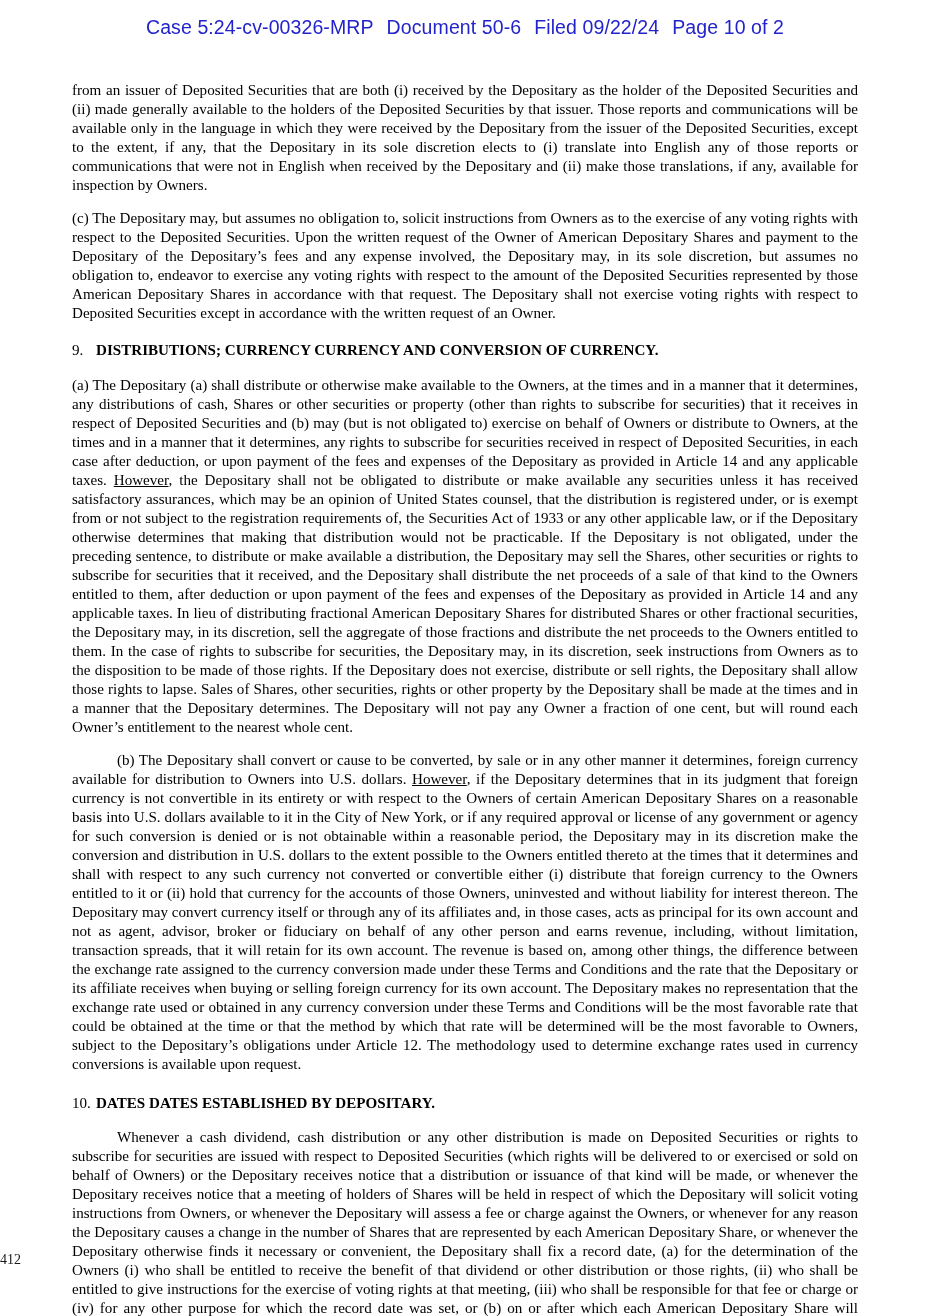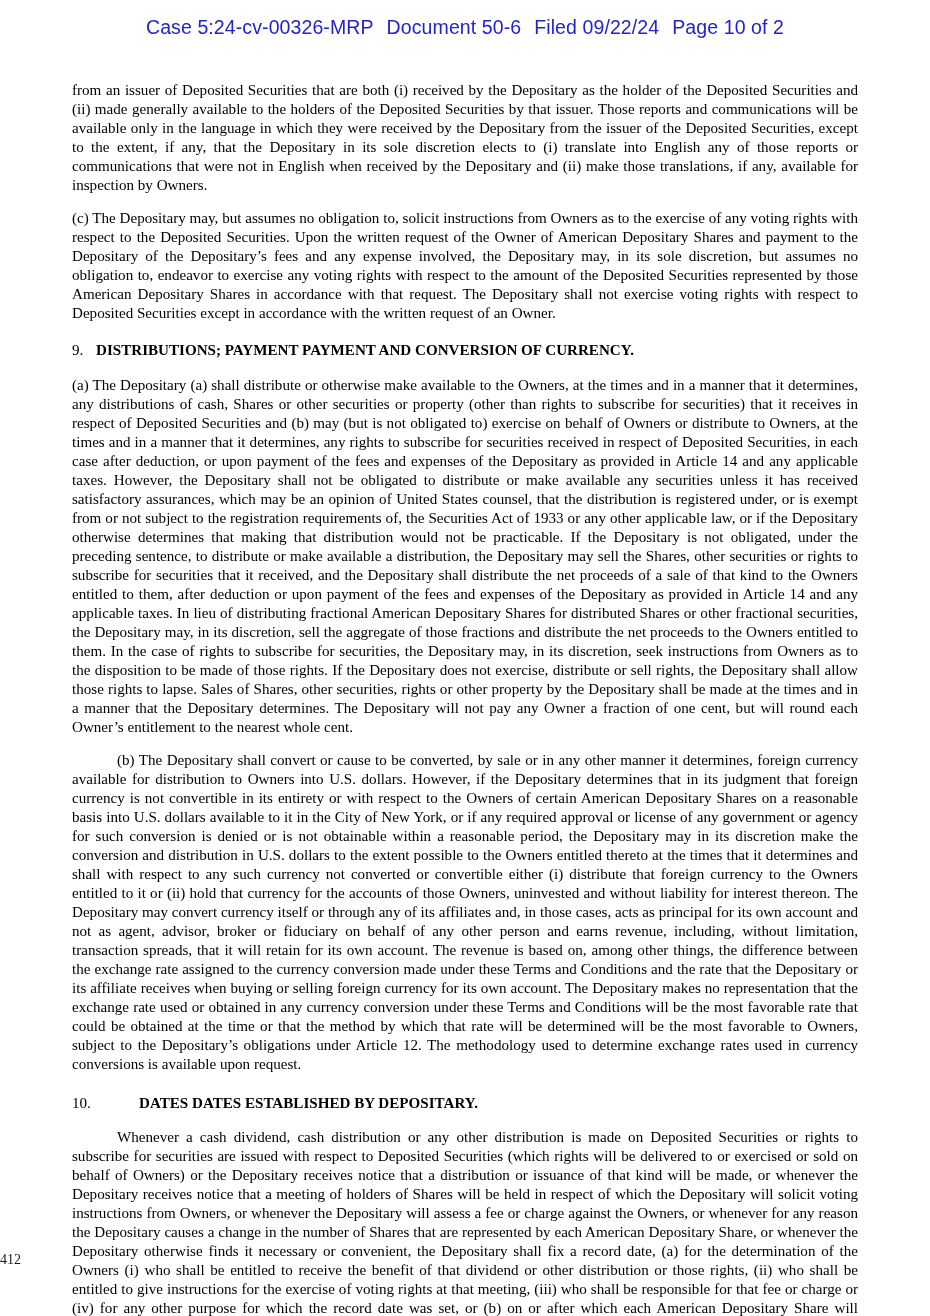--- a/index.html
+++ b/index.html
@@ -45,21 +45,21 @@
     text-align: justify;
     text-justify: inter-word;
     font-size: 15.1px;
     line-height: 19px;
     hyphens: none;
   }
   p.para + p.para { margin-top: 14px; }
 
   p.indent { text-indent: 45px; }
 
-  .u { }
+  .u { text-decoration: underline; }
 
   
   .section-heading {
     margin: 17px 0 14px 0;
     font-size: 15.1px;
     line-height: 19.6px;
     display: flex;
     align-items: flex-start;
   }
   .section-heading .sec-num {
@@ -68,21 +68,21 @@
     min-width: 22px;
     padding-right: 2px;
   }
   .section-heading .sec-title {
     font-weight: bold;
     flex: 1 1 auto;
   }
 
   
   #heading-9  { margin-top: 18px;  margin-bottom: 13px; }
-  #heading-10 { margin-top: 20px;  margin-bottom: 4px; gap: 43px; }
+  #heading-10 { margin-top: 20px;  margin-bottom: 4px; }
 
   
   #page-number {
     position: absolute;
     left: 0;
     top: 1252px;
     width: 858px;
     text-align: left;
     font-family: Liberation Serif, serif;
     font-size: 14px;
@@ -95,21 +95,21 @@
 <div id="court-header"><span class="hdr-seg">Case 5:24-cv-00326-MRP</span><span class="hdr-gap"></span><span class="hdr-seg">Document 50-6</span><span class="hdr-gap"></span><span class="hdr-seg">Filed 09/22/24</span><span class="hdr-gap"></span><span class="hdr-seg">Page 10 of 2</span></div>
 
 <div id="doc-body">
 
   <p class="para">from an issuer of Deposited Securities that are both (i) received by the Depositary as the holder of the Deposited Securities and (ii) made generally available to the holders of the Deposited Securities by that issuer. Those reports and communications will be available only in the language in which they were received by the Depositary from the issuer of the Deposited Securities, except to the extent, if any, that the Depositary in its sole discretion elects to (i) translate into English any of those reports or communications that were not in English when received by the Depositary and (ii) make those translations, if any, available for inspection by Owners.</p>
 
   <p class="para">(c) The Depositary may, but assumes no obligation to, solicit instructions from Owners as to the exercise of any voting rights with respect to the Deposited Securities. Upon the written request of the Owner of American Depositary Shares and payment to the Depositary of the Depositary’s fees and any expense involved, the Depositary may, in its sole discretion, but assumes no obligation to, endeavor to exercise any voting rights with respect to the amount of the Deposited Securities represented by those American Depositary Shares in accordance with that request. The Depositary shall not exercise voting rights with respect to Deposited Securities except in accordance with the written request of an Owner.</p>
 
   <div class="section-heading" id="heading-9">
     <span class="sec-num">9.</span>
-    <span class="sec-title">DISTRIBUTIONS; PAYMENT PAYMENT AND CONVERSION OF CURRENCY.</span>
+    <span class="sec-title">DISTRIBUTIONS; CURRENCY CURRENCY AND CONVERSION OF CURRENCY.</span>
   </div>
 
   <p class="para"><span>(a) The Depositary (a) shall distribute or otherwise make available to the Owners, at the times and in a manner that it determines, any distributions of cash, Shares or other securities or property (other than rights to subscribe for securities) that it receives in respect of Deposited Securities and (b) may (but is not obligated to) exercise on behalf of Owners or distribute to Owners, at the times and in a manner that it determines, any rights to subscribe for securities received in respect of Deposited Securities, in each case after deduction, or upon payment of the fees and expenses of the Depositary as provided in Article 14 and any applicable taxes. </span><span class="u">However</span><span>, the Depositary shall not be obligated to distribute or make available any securities unless it has received satisfactory assurances, which may be an opinion of United States counsel, that the distribution is registered under, or is exempt from or not subject to the registration requirements of, the Securities Act of 1933 or any other applicable law, or if the Depositary otherwise determines that making that distribution would not be practicable. If the Depositary is not obligated, under the preceding sentence, to distribute or make available a distribution, the Depositary may sell the Shares, other securities or rights to subscribe for securities that it received, and the Depositary shall distribute the net proceeds of a sale of that kind to the Owners entitled to them, after deduction or upon payment of the fees and expenses of the Depositary as provided in Article 14 and any applicable taxes. In lieu of distributing fractional American Depositary Shares for distributed Shares or other fractional securities, the Depositary may, in its discretion, sell the aggregate of those fractions and distribute the net proceeds to the Owners entitled to them. In the case of rights to subscribe for securities, the Depositary may, in its discretion, seek instructions from Owners as to the disposition to be made of those rights. If the Depositary does not exercise, distribute or sell rights, the Depositary shall allow those rights to lapse. Sales of Shares, other securities, rights or other property by the Depositary shall be made at the times and in a manner that the Depositary determines. The Depositary will not pay any Owner a fraction of one cent, but will round each Owner’s entitlement to the nearest whole cent.</span></p>
 
   <p class="para indent"><span>(b) The Depositary shall convert or cause to be converted, by sale or in any other manner it determines, foreign currency available for distribution to Owners into U.S. dollars. </span><span class="u">However</span><span>, if the Depositary determines that in its judgment that foreign currency is not convertible in its entirety or with respect to the Owners of certain American Depositary Shares on a reasonable basis into U.S. dollars available to it in the City of New York, or if any required approval or license of any government or agency for such conversion is denied or is not obtainable within a reasonable period, the Depositary may in its discretion make the conversion and distribution in U.S. dollars to the extent possible to the Owners entitled thereto at the times that it determines and shall with respect to any such currency not converted or convertible either (i) distribute that foreign currency to the Owners entitled to it or (ii) hold that currency for the accounts of those Owners, uninvested and without liability for interest thereon. The Depositary may convert currency itself or through any of its affiliates and, in those cases, acts as principal for its own account and not as agent, advisor, broker or fiduciary on behalf of any other person and earns revenue, including, without limitation, transaction spreads, that it will retain for its own account. The revenue is based on, among other things, the difference between the exchange rate assigned to the currency conversion made under these Terms and Conditions and the rate that the Depositary or its affiliate receives when buying or selling foreign currency for its own account. The Depositary makes no representation that the exchange rate used or obtained in any currency conversion under these Terms and Conditions will be the most favorable rate that could be obtained at the time or that the method by which that rate will be determined will be the most favorable to Owners, subject to the Depositary’s obligations under Article 12. The methodology used to determine exchange rates used in currency conversions is available upon request.</span></p>
 
   <div class="section-heading" id="heading-10">
     <span class="sec-num">10.</span>
     <span class="sec-title">DATES DATES ESTABLISHED BY DEPOSITARY.</span>
   </div>

